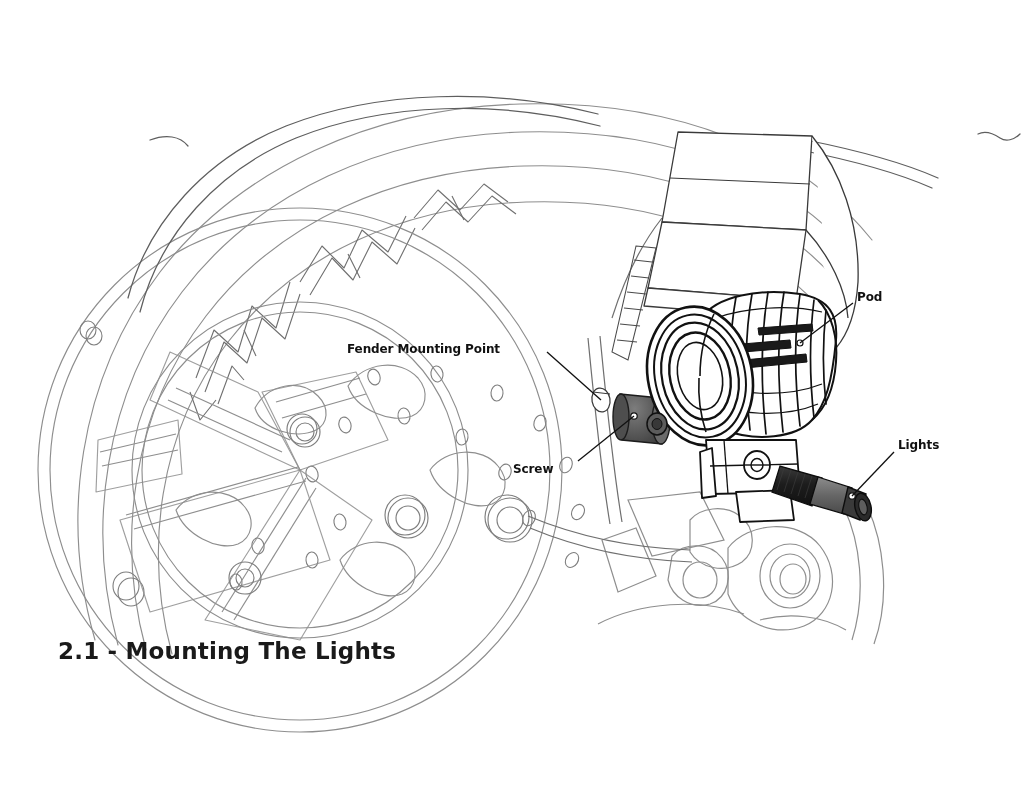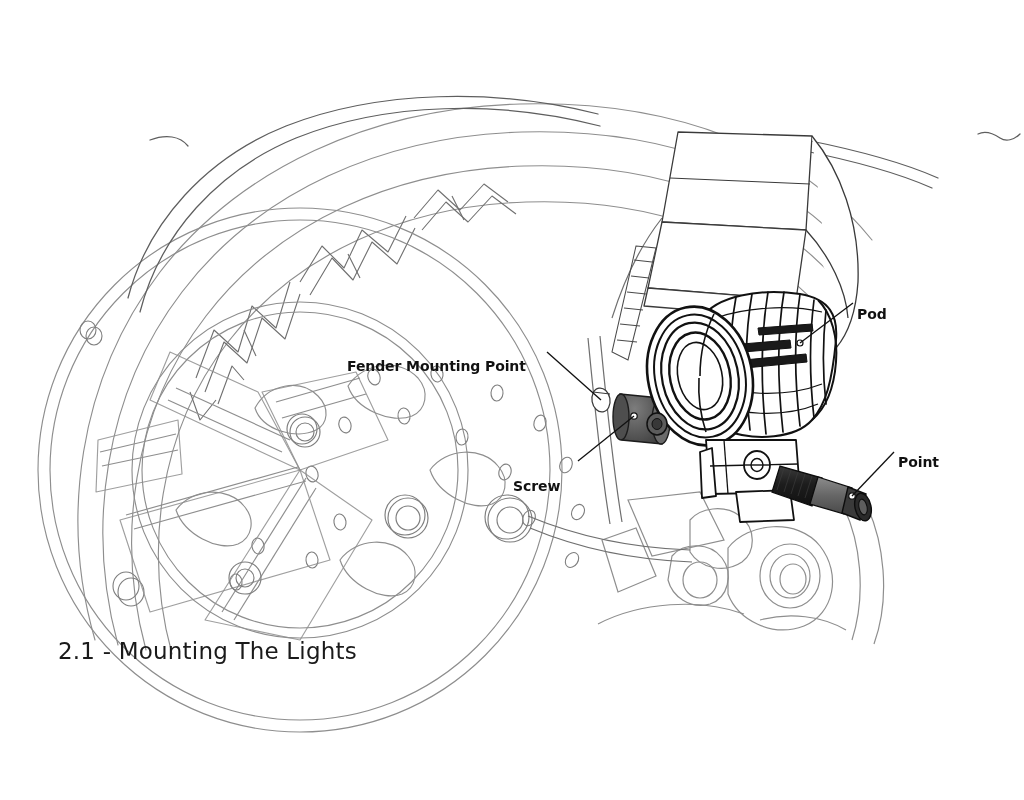--- a/index.html
+++ b/index.html
@@ -21,34 +21,33 @@
     top: 0;
     width: 1024px;
     height: 800px;
   }
   .section-title {
     position: absolute;
     left: 58px;
     top: 638px;
     font-family: "DejaVu Sans", sans-serif;
     font-size: 23px;
-    font-weight: normal;
+    font-weight: bold;
     color: #1a1a1a;
     letter-spacing: 0.2px;
     white-space: nowrap;
   }
   .callout-label {
     position: absolute;
     font-family: "DejaVu Sans", sans-serif;
-    font-size: 14px;
+    font-size: 12px;
     font-weight: bold;
     color: #111111;
     white-space: nowrap;
     letter-spacing: -0.1px;
-    margin-top: 16px;
   }
   #label-fender { left: 347px; top: 342px; }
   #label-spacer { left: 513px; top: 462px; }
   #label-pod    { left: 857px; top: 290px; }
   #label-screw  { left: 898px; top: 438px; }
 </style>
 </head>
 <body>
 
 <div id="page">
@@ -343,17 +342,17 @@
 
     </g>
   </svg>
 
   <div class="callout-label" id="label-fender">Fender Mounting Point</div>
 
   <div class="callout-label" id="label-spacer">Screw</div>
 
   <div class="callout-label" id="label-pod">Pod</div>
 
-  <div class="callout-label" id="label-screw">Point</div>
+  <div class="callout-label" id="label-screw">Lights</div>
 
   <div class="section-title">2.1 - Mounting The Lights</div>
 
 </div>
 
 </body></html>

